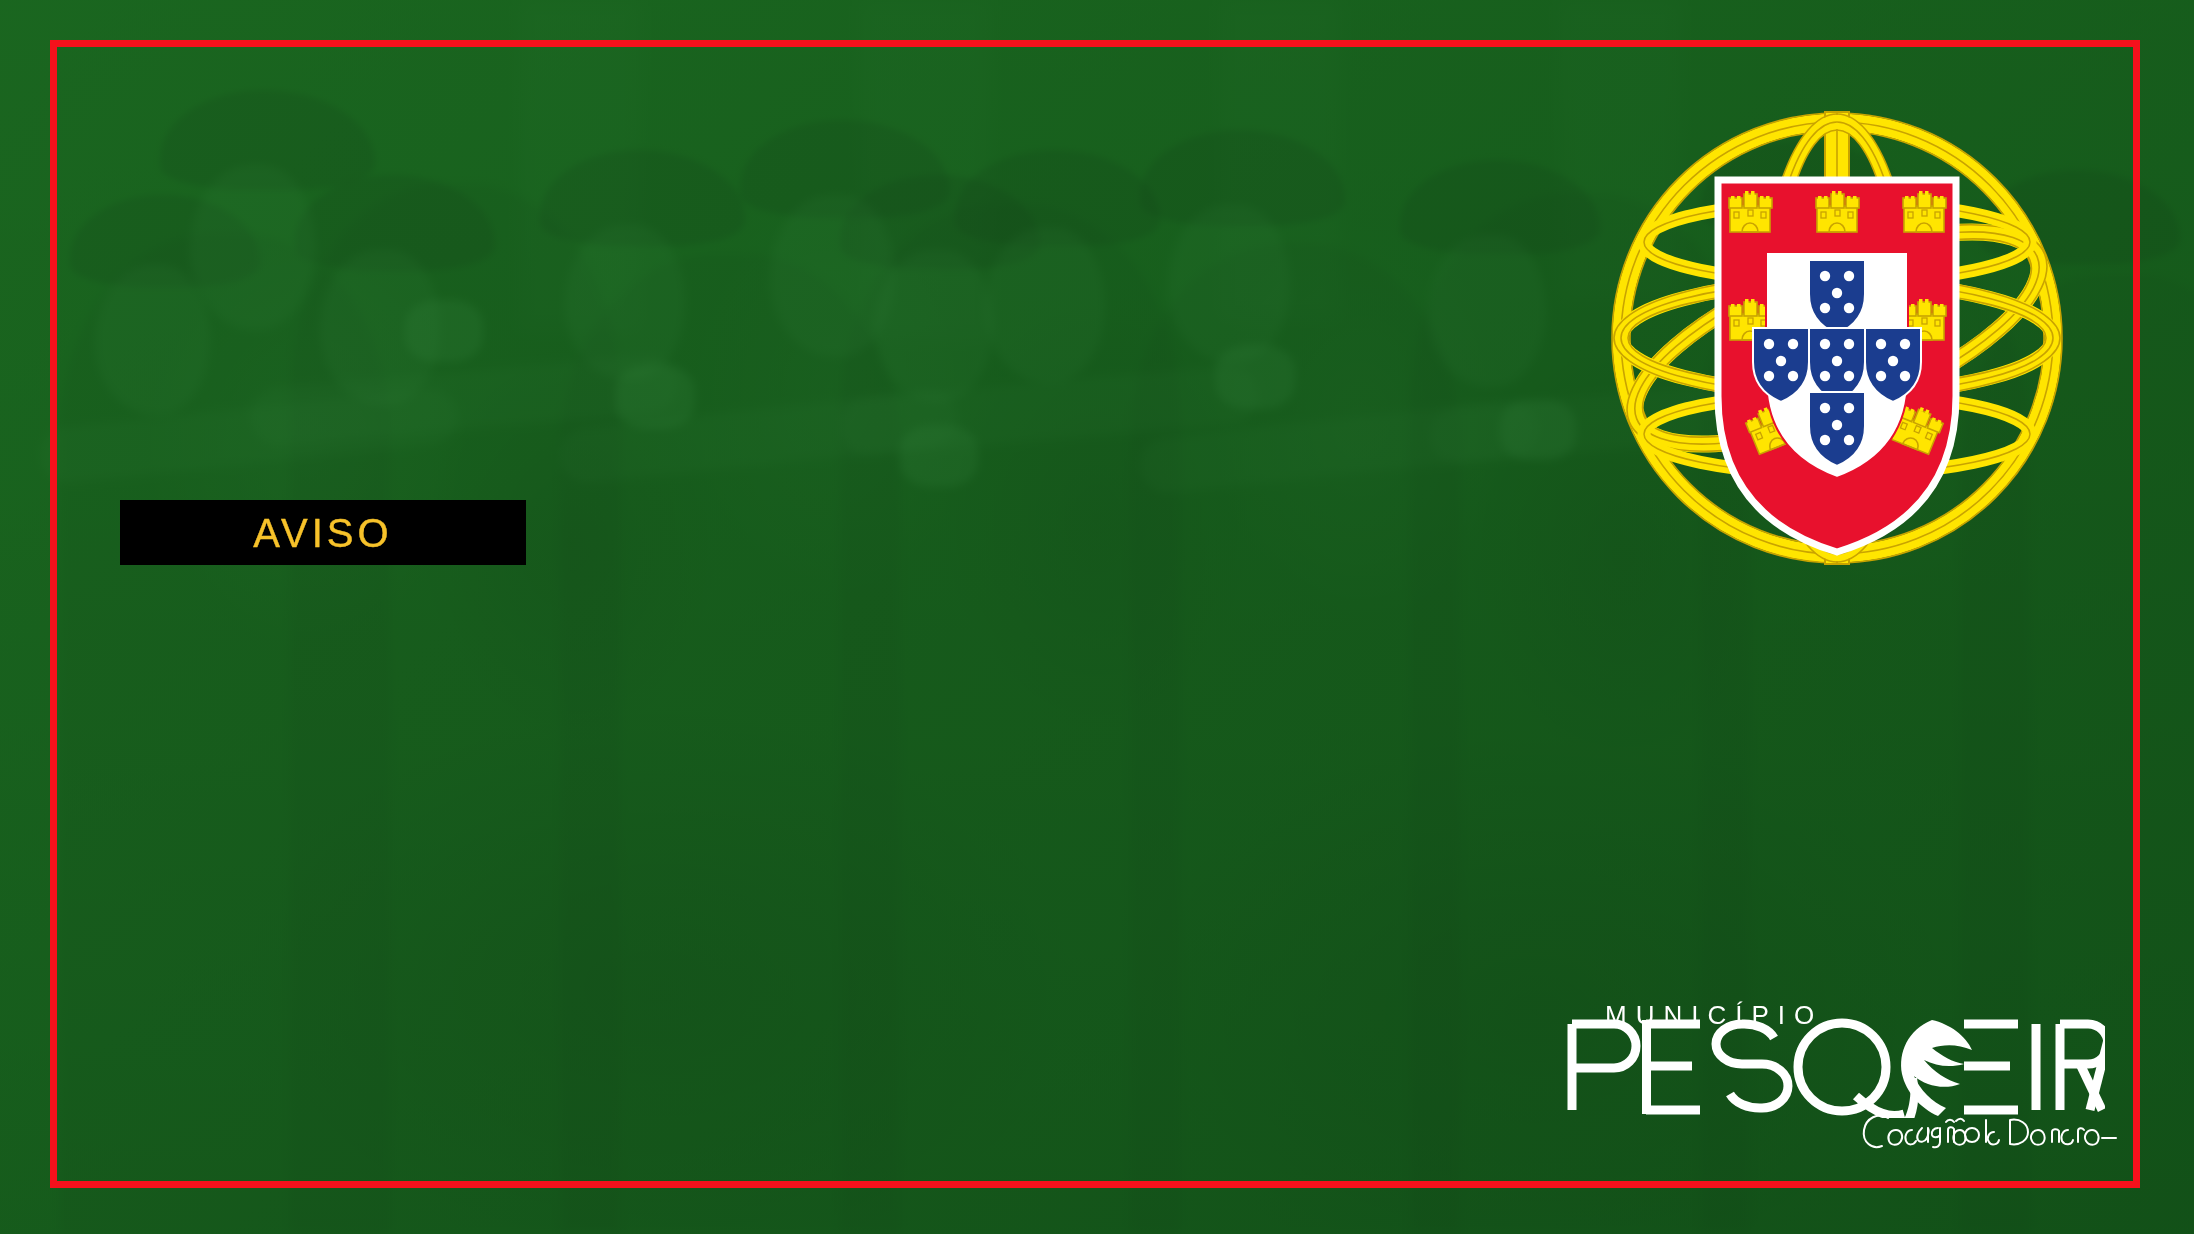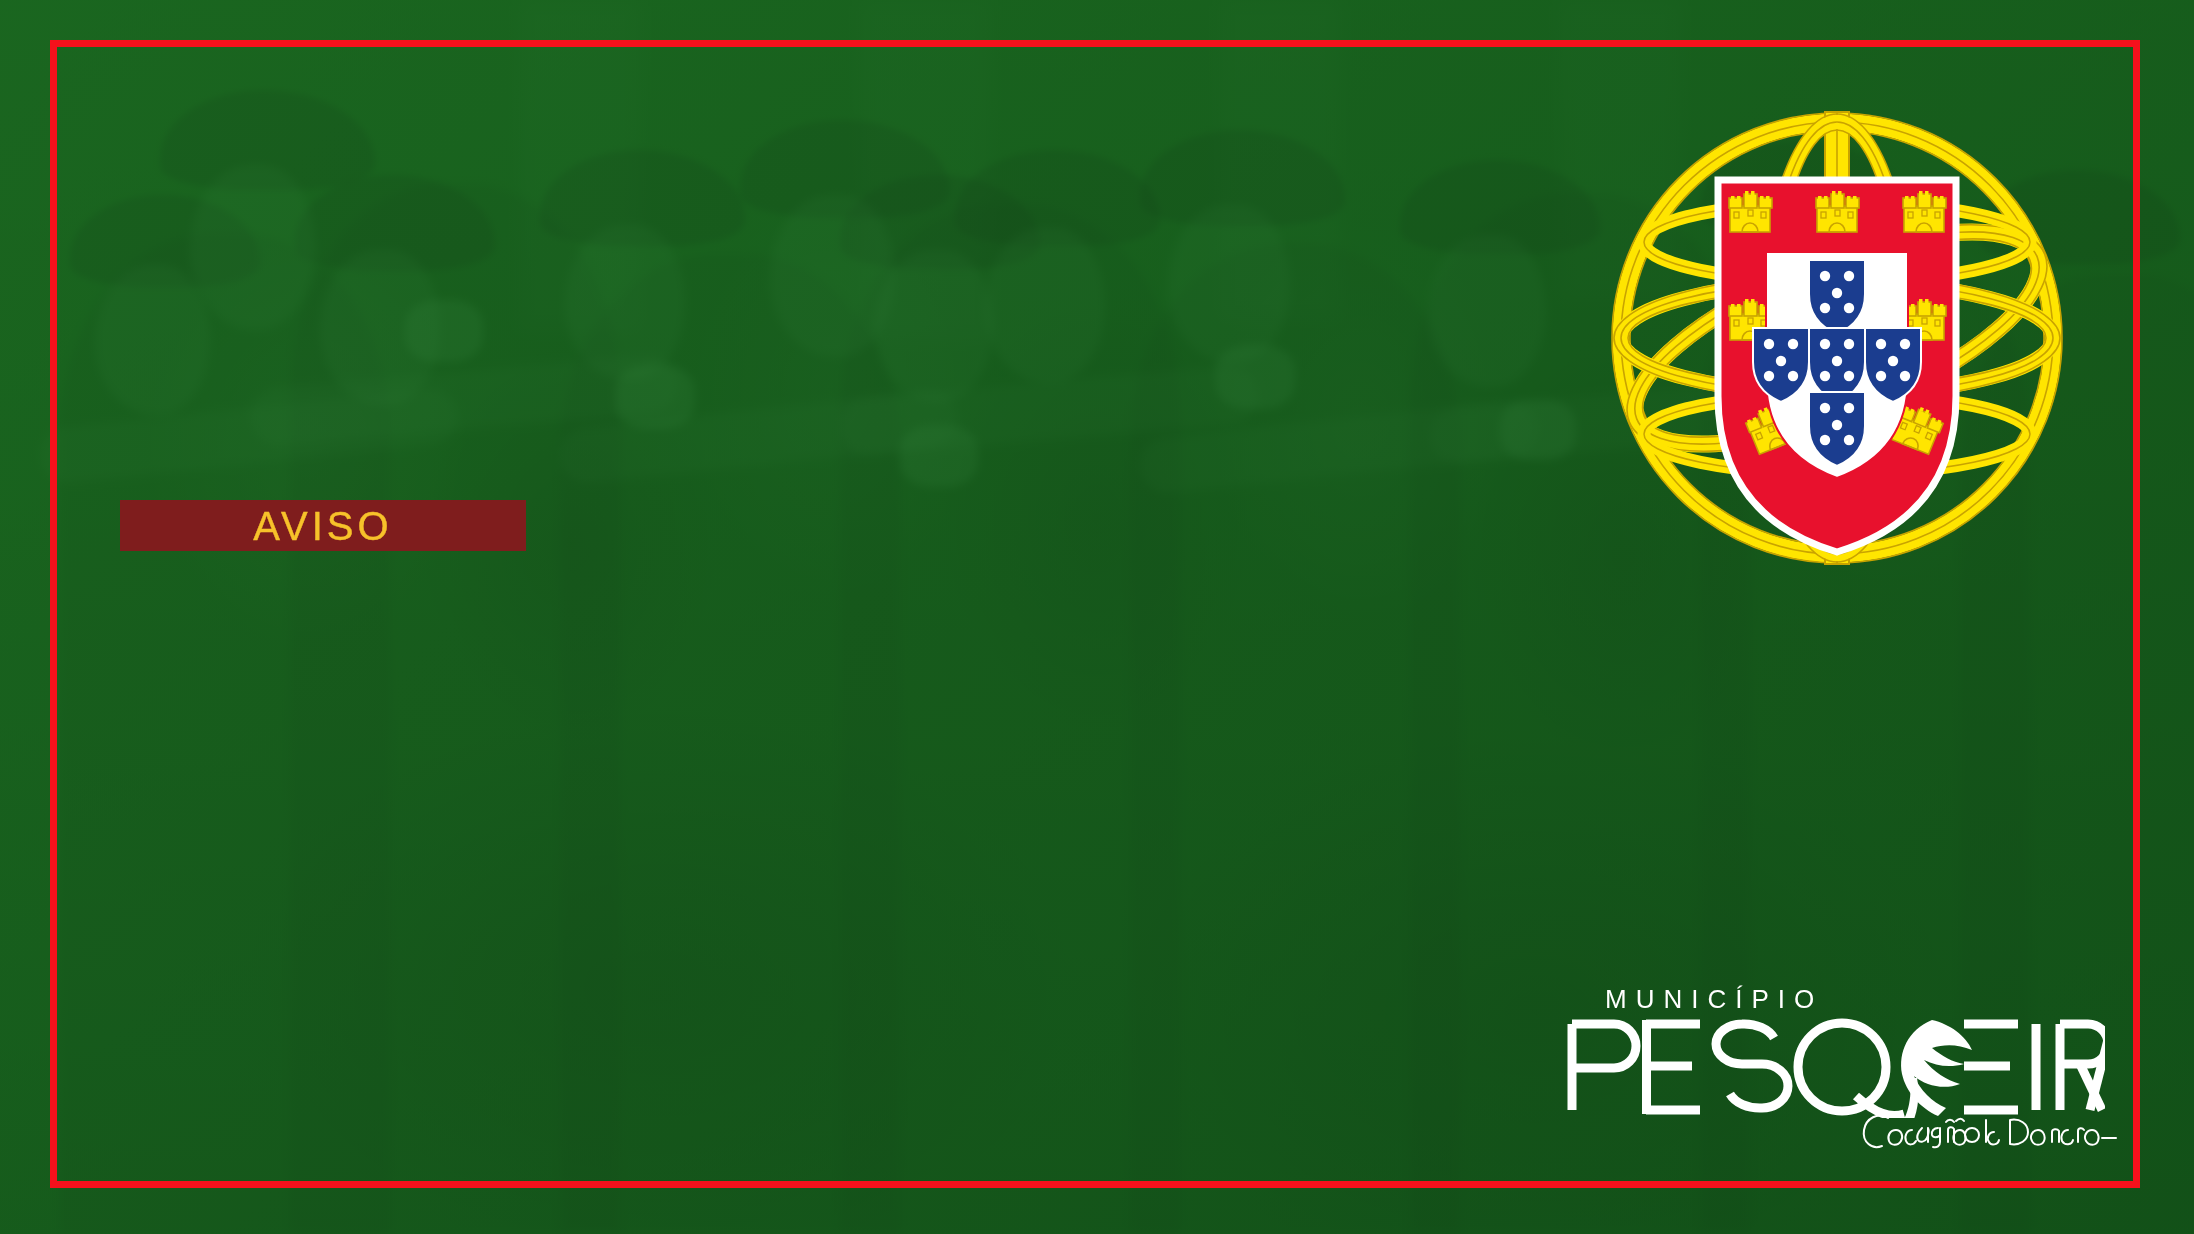--- a/index.html
+++ b/index.html
@@ -105,22 +105,22 @@
     box-sizing: border-box;
     pointer-events: none;
   }
 
   
   .aviso-badge {
     position: absolute;
     left: 120px;
     top: 500px;
     width: 406px;
-    height: 51px;
-    background: #7f1d1d;
+    height: 65px;
+    background: #000000;
     display: flex;
     align-items: center;
     justify-content: center;
   }
   .aviso-text {
     color: #f7c22a;
     font-size: 40px;
     font-weight: 300;
     letter-spacing: 4px;
     line-height: 1;
@@ -163,21 +163,21 @@
     position: absolute;
     left: 1560px;
     top: 980px;
     width: 560px;
     height: 160px;
     color: #ffffff;
   }
   .muni-word {
     position: absolute;
     left: 45px;
-    top: 4px;
+    top: 20px;
     font-size: 26px;
     letter-spacing: 9px;
     font-weight: 500;
     font-family: "Liberation Sans", sans-serif;
   }
   .pesqueira-svg {
     position: absolute;
     left: 0;
     top: 38px;
   }

